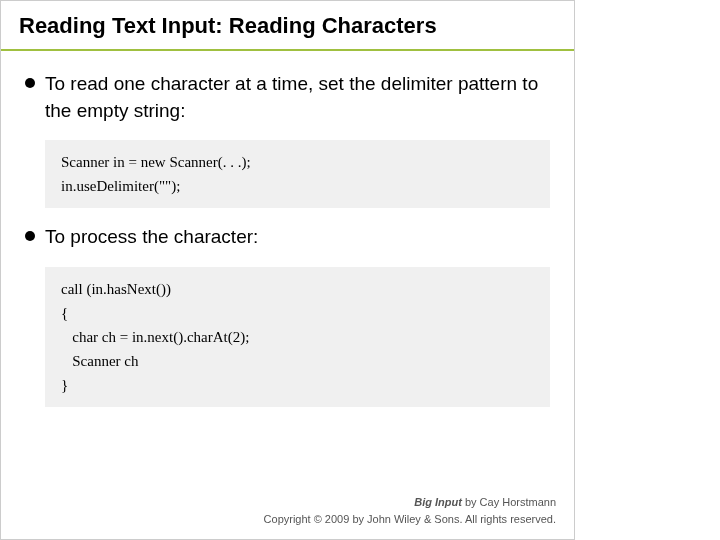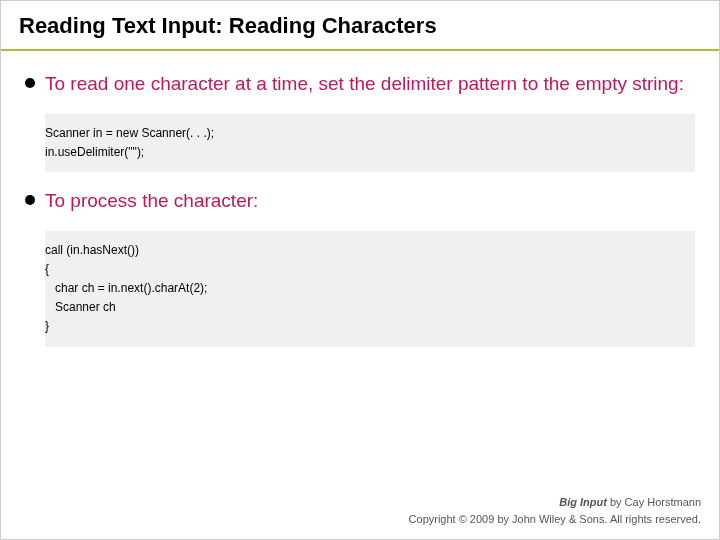--- a/index.html
+++ b/index.html
@@ -12,21 +12,21 @@
       width: 720px;
       height: 540px;
       background: #ffffff;
       font-family: Arial, Helvetica, sans-serif;
       font-size: 18px;
       color: #000000;
       overflow: hidden;
     }
 
     .slide-container {
-      width: 720px;
+      width: 575px;
       height: 540px;
       background: #ffffff;
       display: flex;
       flex-direction: column;
       border: 1px solid #cccccc;
     }
 
     .slide-header {
       padding: 12px 18px 10px 18px;
       border-bottom: 2px solid #a0c040;
@@ -57,30 +57,30 @@
       height: 10px;
       background: #000000;
       border-radius: 50%;
       margin-top: 7px;
       flex-shrink: 0;
     }
 
     .bullet-text {
       font-size: 19px;
       line-height: 1.4;
-      color: #be185d;
+      color: #000000;
     }
 
     .code-block {
       background: #f0f0f0;
       border: none;
-      padding: 10px 0;
+      padding: 10px 16px;
       margin-left: 20px;
-      font-family: Liberation Sans, sans-serif;
-      font-size: 12px;
+      font-family: Liberation Serif, serif;
+      font-size: 15px;
       line-height: 1.6;
       color: #000000;
       border-radius: 0;
     }
 
     .code-block .code-line {
       display: block;
       white-space: pre;
     }
 

